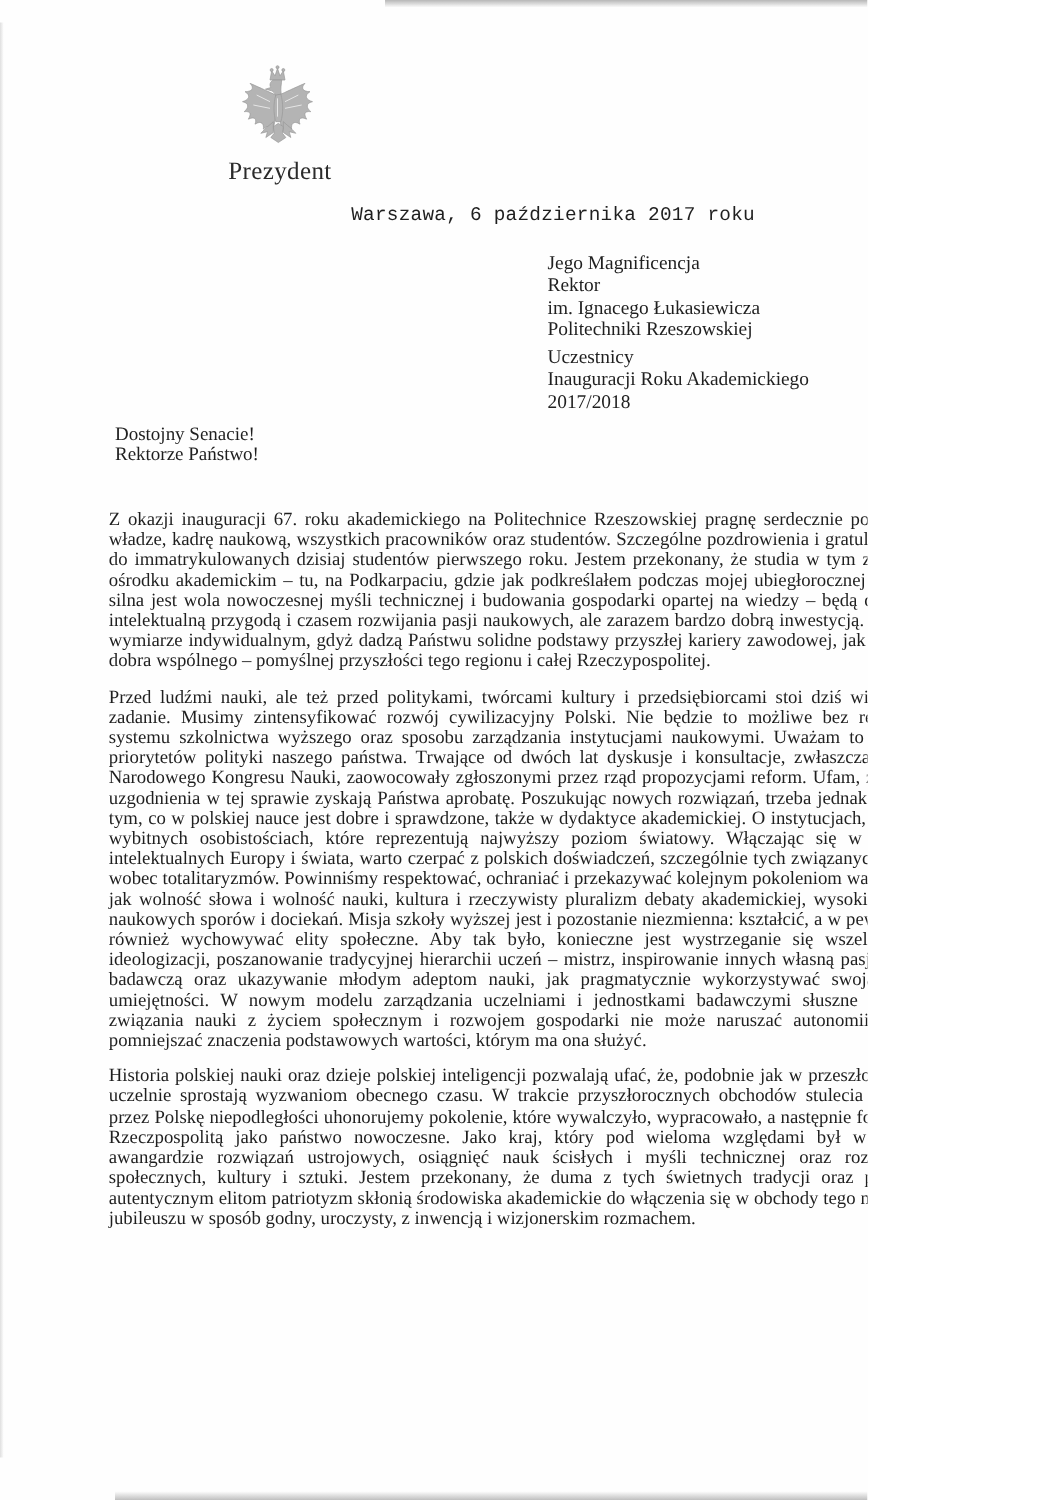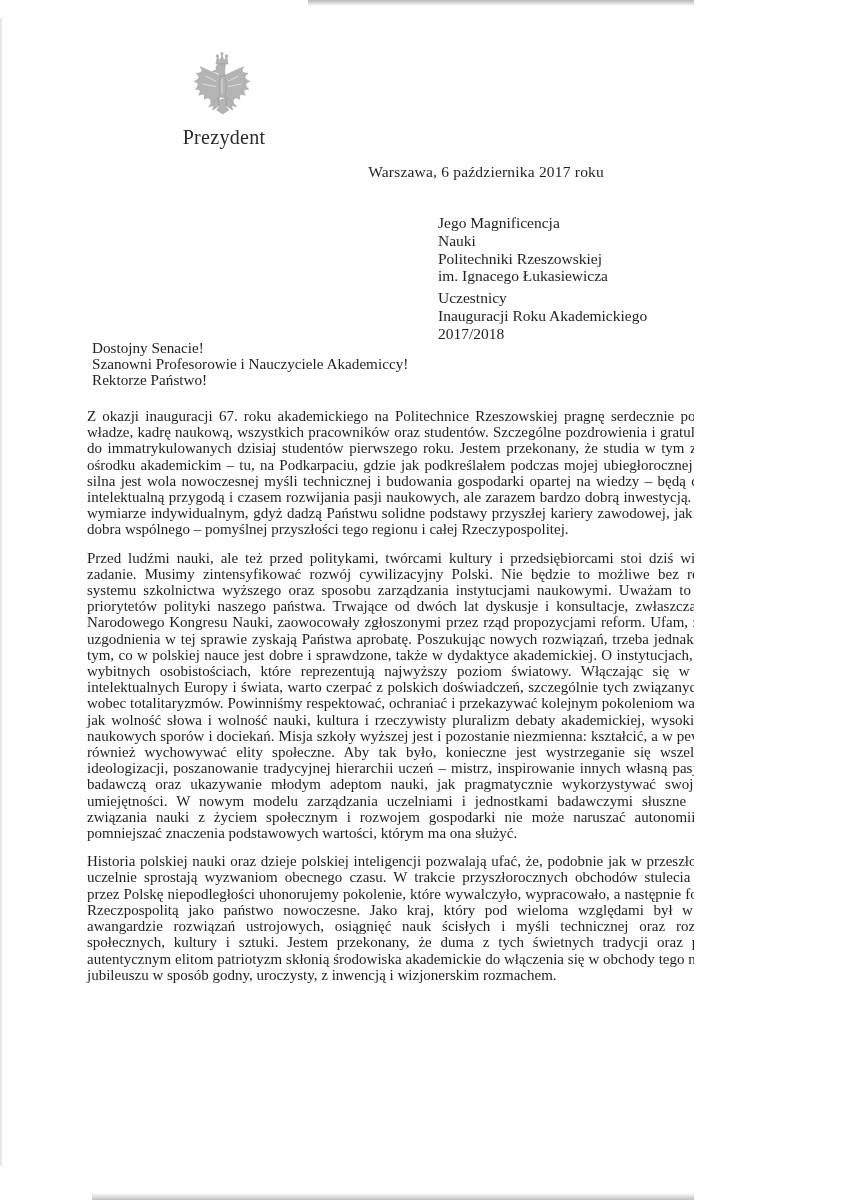--- a/index.html
+++ b/index.html
@@ -33,26 +33,26 @@
   .emblem svg { width:100%; height:100%; }
 
   .sender {
     position:absolute; left:100px; top:124px; width:248px;
     text-align:center; font-size:20px; line-height:26px;
     color:#2b2b2b; letter-spacing:.3px;
   }
 
   .dateline {
     position:absolute; top:163px; right:90px;
-    font-size:15.5px; letter-spacing:.2px;
+    font-size:15.5px; letter-spacing:.2px;font-family:Liberation Mono, monospace;
   }
 
   .recipient {
     position:absolute; left:438px; top:202px;
-    font-size:15.5px; line-height:17.8px;margin-top:12px;
+    font-size:15.5px; line-height:17.8px;
   }
   .recipient .block2 { margin-top:4px; }
 
   .salutations {
     position:absolute; left:92px; top:340px;
     font-size:15.2px; line-height:16px;
   }
 
   .letter-body {
     position:absolute; left:87px; top:408px; width:678px;
@@ -99,33 +99,32 @@
 
   <div class="sender">
     <div>Prezydent</div>
   </div>
 
   <div class="dateline">Warszawa, 6 października 2017 roku</div>
 
   <div class="recipient">
     <div class="block1">
       <div>Jego Magnificencja</div>
-      <div>Nauki</div>
+      <div>Rektor</div>
+      <div>im. Ignacego Łukasiewicza</div>
       <div>Politechniki Rzeszowskiej</div>
-      <div>im. Ignacego Łukasiewicza</div>
     </div>
     <div class="block2">
       <div>Uczestnicy</div>
       <div>Inauguracji Roku Akademickiego 2017/2018</div>
     </div>
   </div>
 
   <div class="salutations">
     <div>Dostojny Senacie!</div>
-    <div>Szanowni Profesorowie i Nauczyciele Akademiccy!</div>
     <div>Rektorze Państwo!</div>
   </div>
 
   <div class="letter-body">
     <p>Z okazji inauguracji 67. roku akademickiego na Politechnice Rzeszowskiej pragnę serdecznie pozdrowić jej władze, kadrę naukową, wszystkich pracowników oraz studentów. Szczególne pozdrowienia i gratulacje kieruję do immatrykulowanych dzisiaj studentów pierwszego roku. Jestem przekonany, że studia w tym znakomitym ośrodku akademickim – tu, na Podkarpaciu, gdzie jak podkreślałem podczas mojej ubiegłorocznej wizyty, tak silna jest wola nowoczesnej myśli technicznej i budowania gospodarki opartej na wiedzy – będą dla Państwa intelektualną przygodą i czasem rozwijania pasji naukowych, ale zarazem bardzo dobrą inwestycją. Zarówno w wymiarze indywidualnym, gdyż dadzą Państwu solidne podstawy przyszłej kariery zawodowej, jak i wymiarze dobra wspólnego – pomyślnej przyszłości tego regionu i całej Rzeczypospolitej.</p>
     <p>Przed ludźmi nauki, ale też przed politykami, twórcami kultury i przedsiębiorcami stoi dziś wielkie, pilne zadanie. Musimy zintensyfikować rozwój cywilizacyjny Polski. Nie będzie to możliwe bez reorganizacji systemu szkolnictwa wyższego oraz sposobu zarządzania instytucjami naukowymi. Uważam to za jeden z priorytetów polityki naszego państwa. Trwające od dwóch lat dyskusje i konsultacje, zwłaszcza w ramach Narodowego Kongresu Nauki, zaowocowały zgłoszonymi przez rząd propozycjami reform. Ufam, że końcowe uzgodnienia w tej sprawie zyskają Państwa aprobatę. Poszukując nowych rozwiązań, trzeba jednak pamiętać o tym, co w polskiej nauce jest dobre i sprawdzone, także w dydaktyce akademickiej. O instytucjach, zespołach i wybitnych osobistościach, które reprezentują najwyższy poziom światowy. Włączając się w nurt debat intelektualnych Europy i świata, warto czerpać z polskich doświadczeń, szczególnie tych związanych z oporem wobec totalitaryzmów. Powinniśmy respektować, ochraniać i przekazywać kolejnym pokoleniom wartości takie, jak wolność słowa i wolność nauki, kultura i rzeczywisty pluralizm debaty akademickiej, wysokie standardy naukowych sporów i dociekań. Misja szkoły wyższej jest i pozostanie niezmienna: kształcić, a w pewnej mierze również wychowywać elity społeczne. Aby tak było, konieczne jest wystrzeganie się wszelkich pokus ideologizacji, poszanowanie tradycyjnej hierarchii uczeń – mistrz, inspirowanie innych własną pasją twórczą i badawczą oraz ukazywanie młodym adeptom nauki, jak pragmatycznie wykorzystywać swoją wiedzę i umiejętności. W nowym modelu zarządzania uczelniami i jednostkami badawczymi słuszne dążenie do związania nauki z życiem społecznym i rozwojem gospodarki nie może naruszać autonomii nauki ani pomniejszać znaczenia podstawowych wartości, którym ma ona służyć.</p>
     <p>Historia polskiej nauki oraz dzieje polskiej inteligencji pozwalają ufać, że, podobnie jak w przeszłości, polskie uczelnie sprostają wyzwaniom obecnego czasu. W trakcie przyszłorocznych obchodów stulecia odzyskania przez Polskę niepodległości uhonorujemy pokolenie, które wywalczyło, wypracowało, a następnie formowało II Rzeczpospolitą jako państwo nowoczesne. Jako kraj, który pod wieloma względami był w ówczesnej awangardzie rozwiązań ustrojowych, osiągnięć nauk ścisłych i myśli technicznej oraz rozwoju nauk społecznych, kultury i sztuki. Jestem przekonany, że duma z tych świetnych tradycji oraz przynależny autentycznym elitom patriotyzm skłonią środowiska akademickie do włączenia się w obchody tego niezwykłego jubileuszu w sposób godny, uroczysty, z inwencją i wizjonerskim rozmachem.</p>
   </div>
 
 </div>

